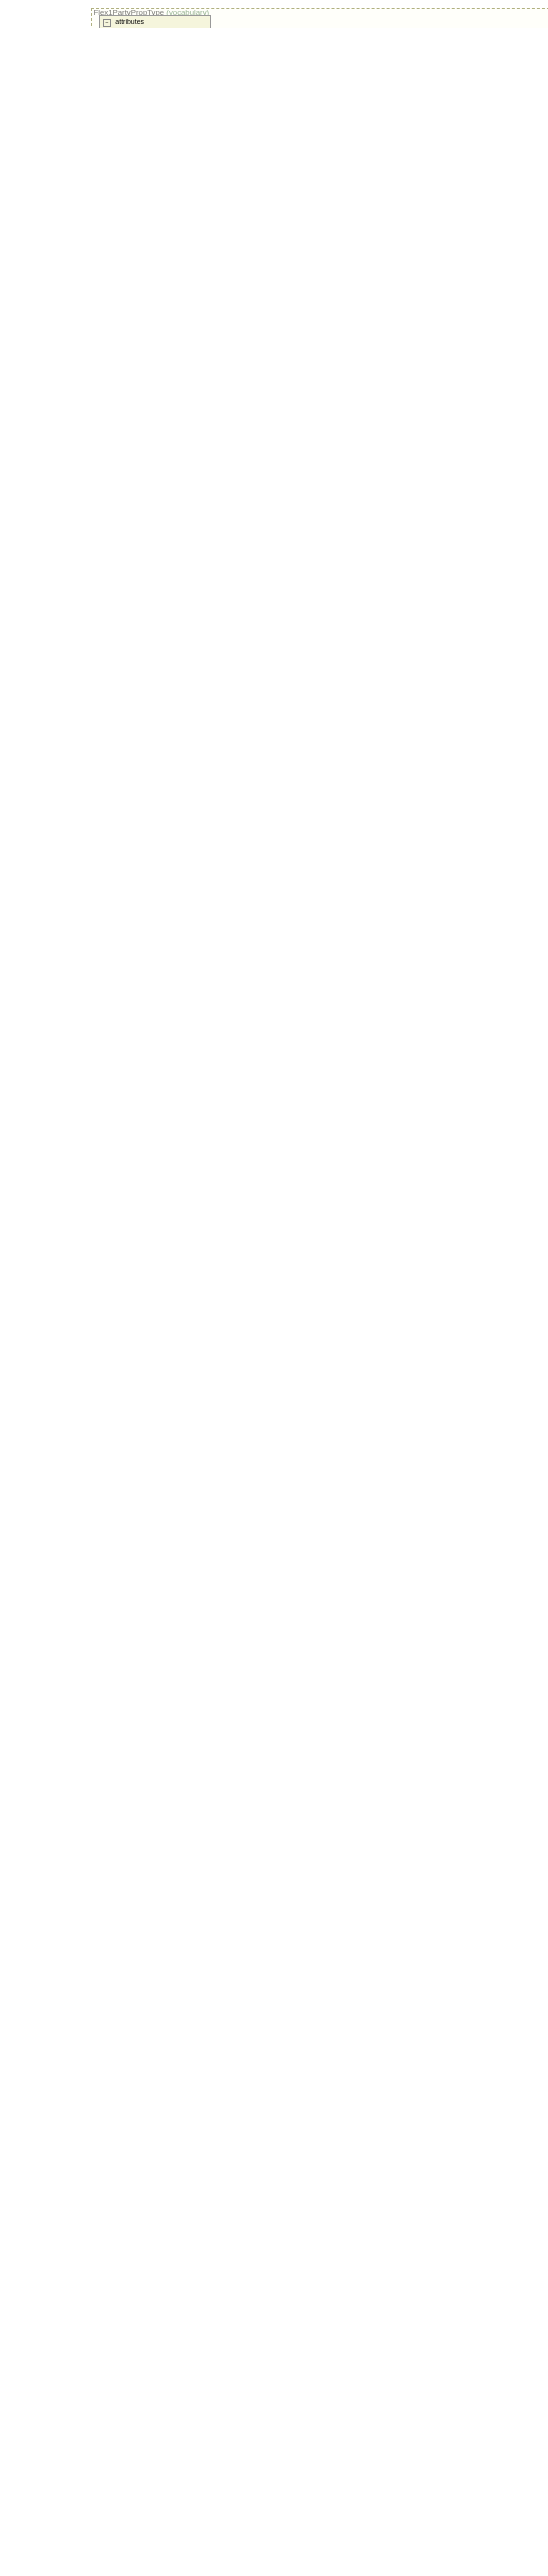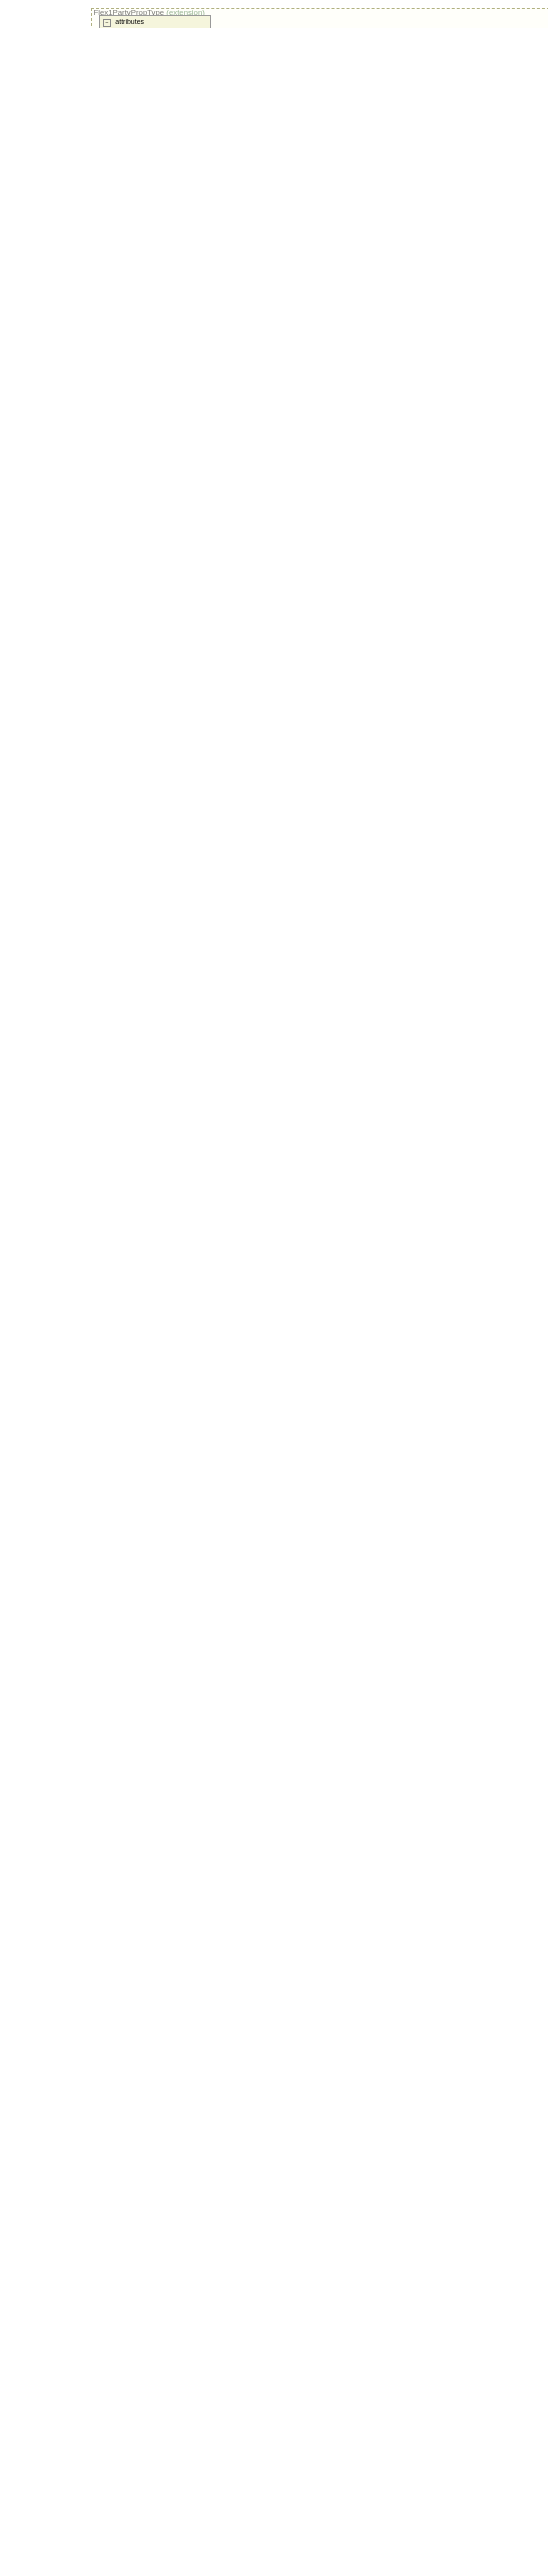--- a/index.html
+++ b/index.html
@@ -224,21 +224,21 @@
   <div class="assigned-box">
     <div class="title">assignedTo</div>
     <div class="card">0..∞</div>
   </div>
   <div class="assigned-desc yellow-note">The party which is assigned to cover the event and produce the planned G2 item.</div>
 
   <div class="conn-h" style="left:61px;top:658px;width:7px;"></div>
 
   <div class="top-label">
     <span>Flex1PartyPropType</span>
-    <span class="ext">(extension)</span>
+    <span class="ext">(vocabulary)</span>
   </div>
 
   <div class="main-dashed">
 
     <div class="attr-outer">
       <div class="attr-header">
         <span class="sym">−</span>
         <span>attributes</span>
       </div>
       <div class="attr-body" id="attr-body-top">

